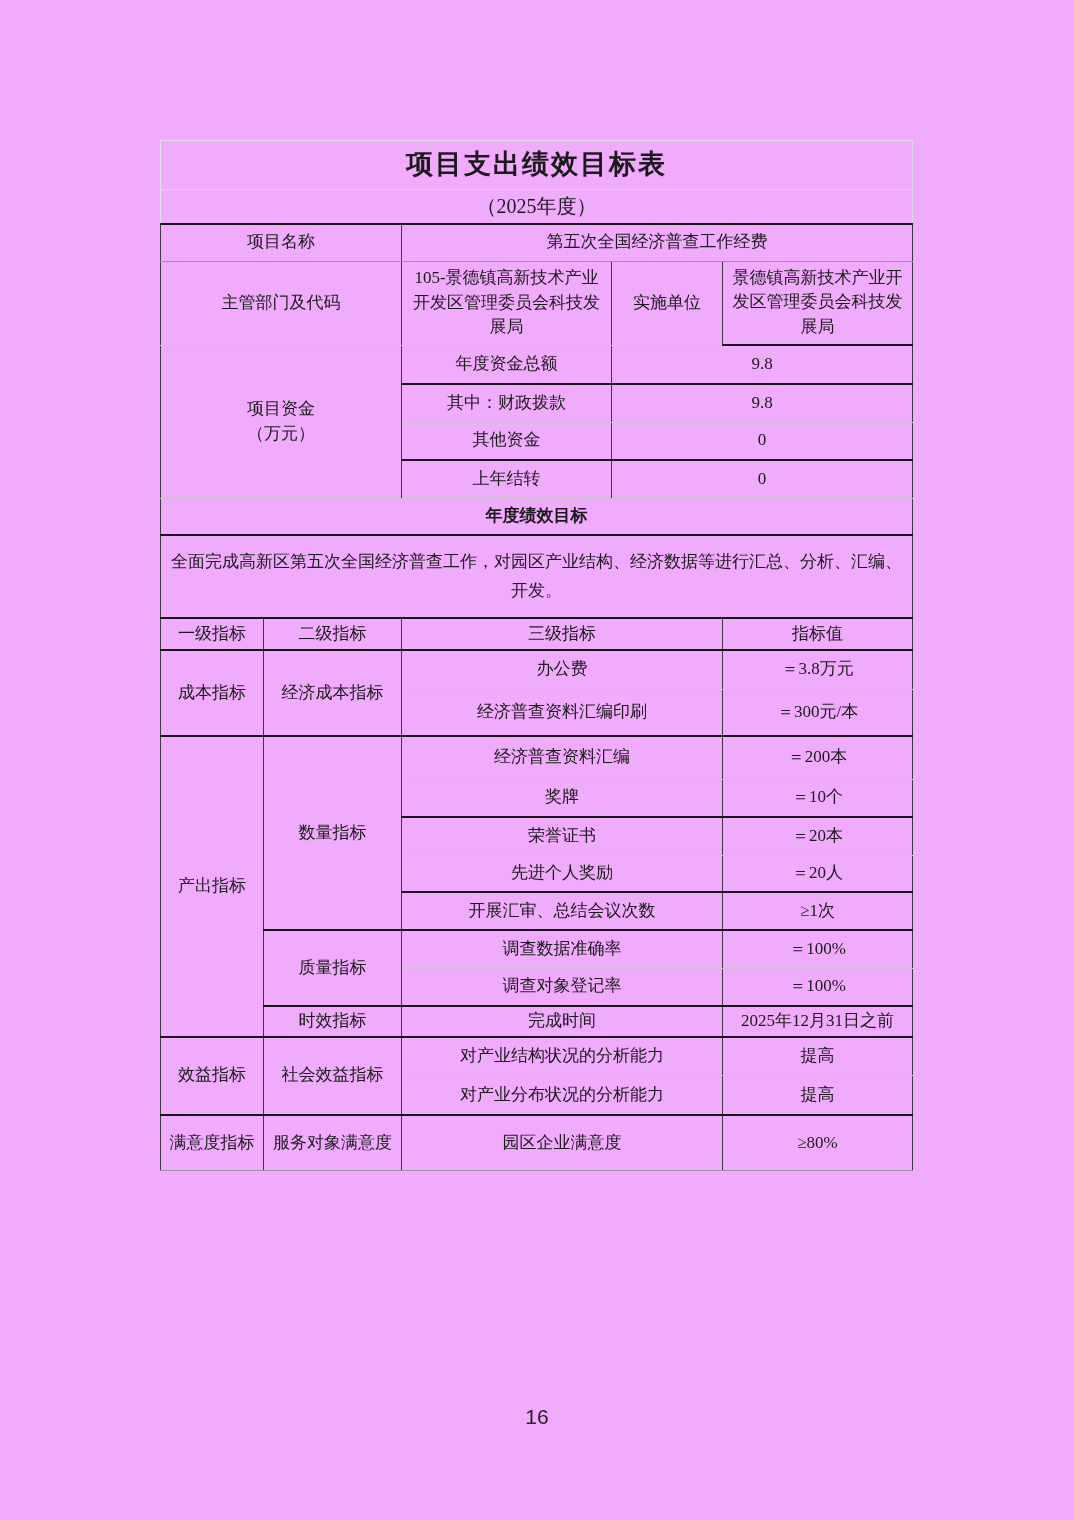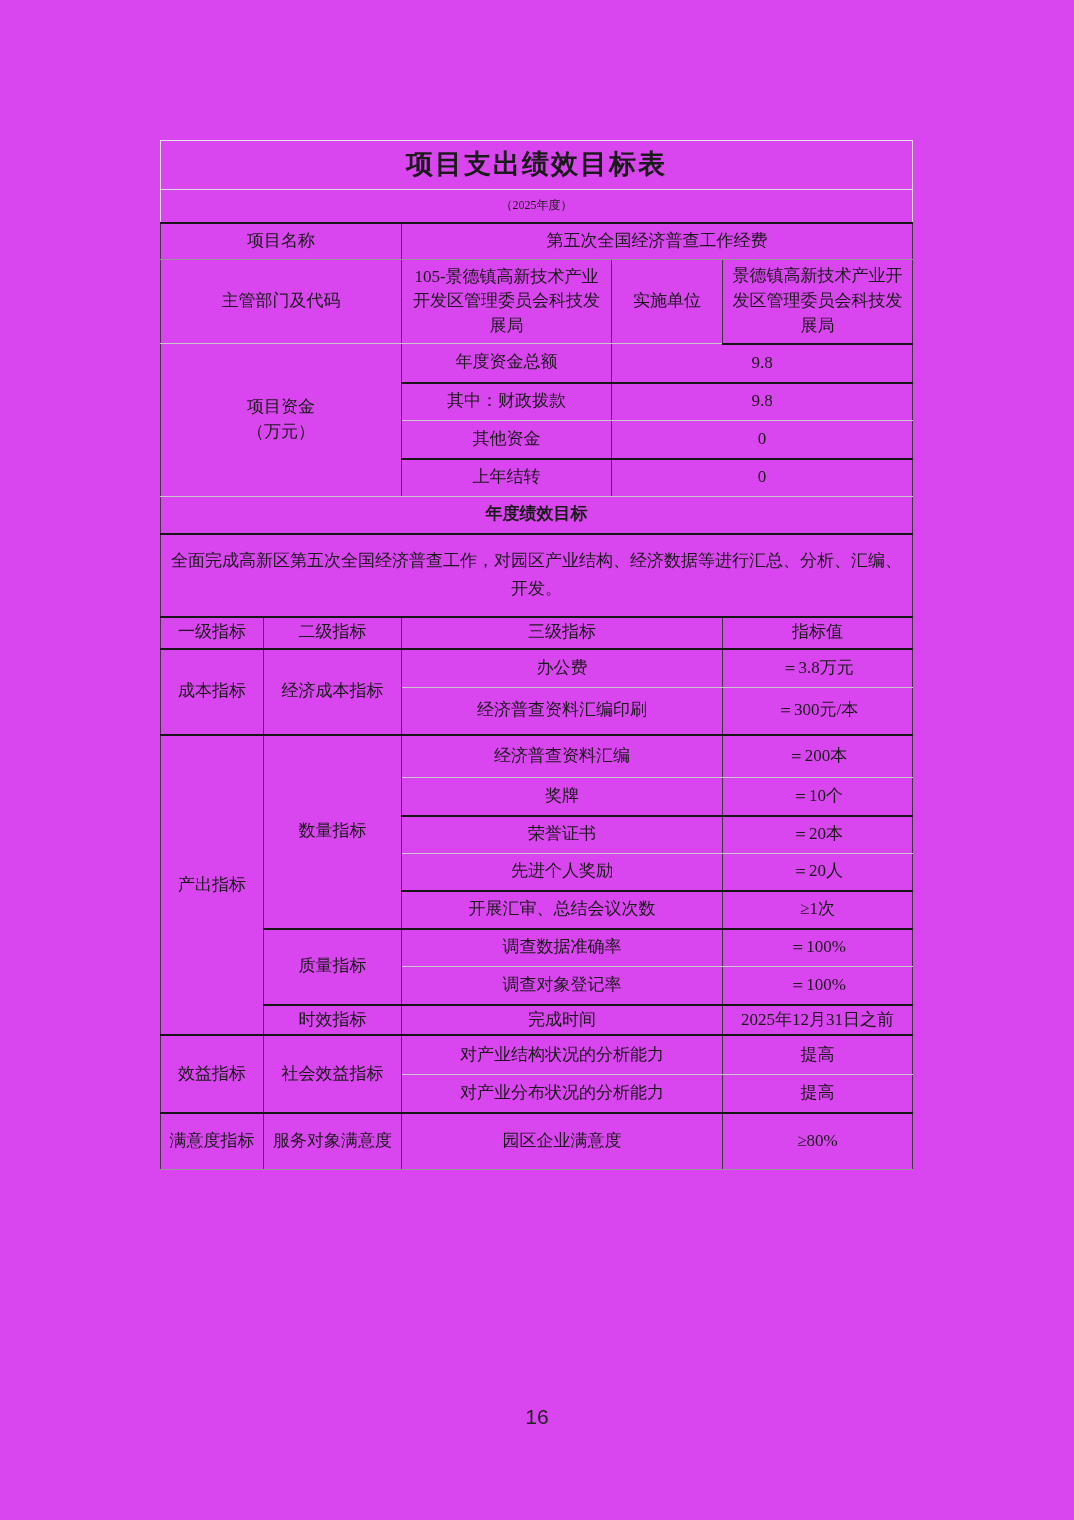--- a/index.html
+++ b/index.html
@@ -1,20 +1,20 @@
 <!DOCTYPE html>
 <html><head>
 <meta charset="utf-8">
 <style>
   html, body { margin: 0; padding: 0; background: #ffffff; }
   .page {
     position: relative;
     width: 1074px;
     height: 1520px;
-    background: #d946ef;
+    background: #f0abfc;
     font-family: "Liberation Serif", "DejaVu Serif", serif;
     color: #1a1a1a;
     overflow: hidden;
   }
   table.perf {
     position: absolute;
     left: 160px;
     top: 140px;
     width: 752px;
     border-collapse: collapse;
@@ -36,21 +36,21 @@
   
   .vr  { border-right: 1.5px solid #3a3a3a; border-radius: 17px; }
   .ol  { border-left: 1.5px solid #3a3a3a; }
   
   .tt  { border-top: 1px solid #e3e3e3; }
   .tl  { border-left: 1px solid #e3e3e3; }
   .trr { border-right: 1px solid #d9d9d9; }
   .tbb { border-bottom: 1px solid #d9d9d9; }
 
   .title-cell    { font-size: 27px; font-weight: bold; letter-spacing: 2px; }
-  .subtitle-cell { font-size: 12px; margin-left: 46px; }
+  .subtitle-cell { font-size: 20px; margin-left: 46px; }
   .goal-header   { font-weight: bold; }
   .desc-cell     { font-size: 17px; line-height: 1.65; padding: 6px 8px; }
   .funds-label   { white-space: pre-line; }
   .rel           { position: relative; }
 
   .corner-mark {
     position: absolute;
     left: 0; top: 0;
     width: 0; height: 0;
     border-top: 6px solid #3a6b3a;

